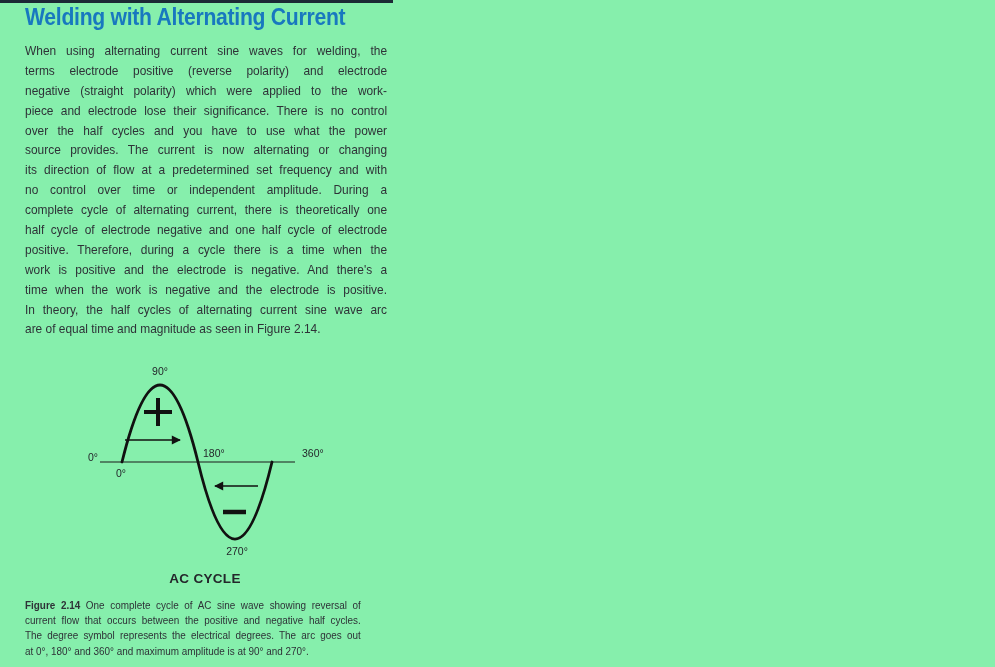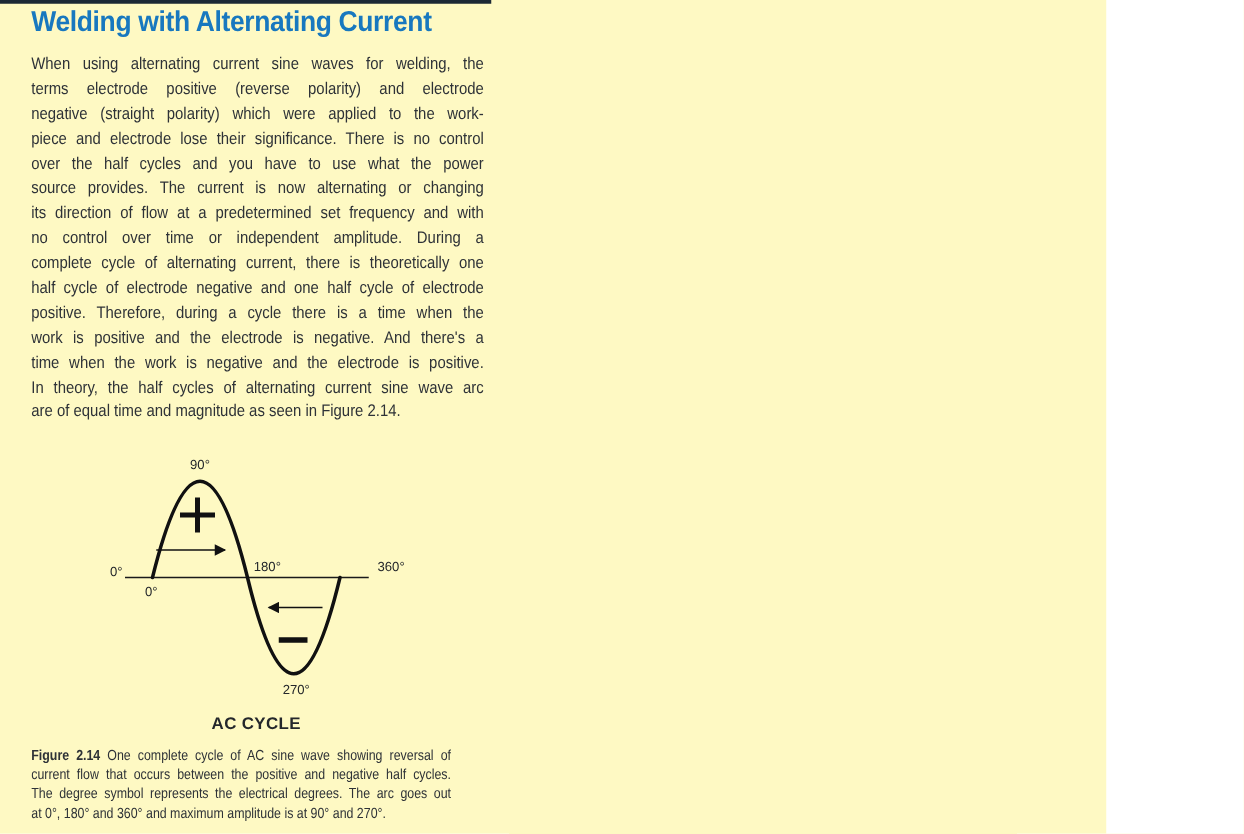--- a/index.html
+++ b/index.html
@@ -1,18 +1,18 @@
 <!DOCTYPE html>
 <html><head>
 <meta charset="utf-8">
 <style>
   * { margin:0; padding:0; box-sizing:border-box; }
   html,body { width:995px; height:667px; }
   body { font-family:"Liberation Sans", sans-serif; background:#ffffff; }
-  .page { position:relative; width:885px; height:667px; background:#fef9c3; overflow:hidden; }
+  .page { position:relative; width:995px; height:667px; background:#86efac; overflow:hidden; }
   .top-rule { position:absolute; left:0; top:0; width:393px; height:3px; background:#1c2935; }
   .heading-wrap { position:absolute; left:25px; top:4px; }
   .heading-wrap span {
     display:inline-block; white-space:nowrap;
     transform:scaleX(0.92); transform-origin:0 50%;
     font-size:23px; font-weight:700; letter-spacing:-0.3px;
     color:#1878bf;
   }
   .body-text {
     position:absolute; left:25px; top:41px; width:410px;

